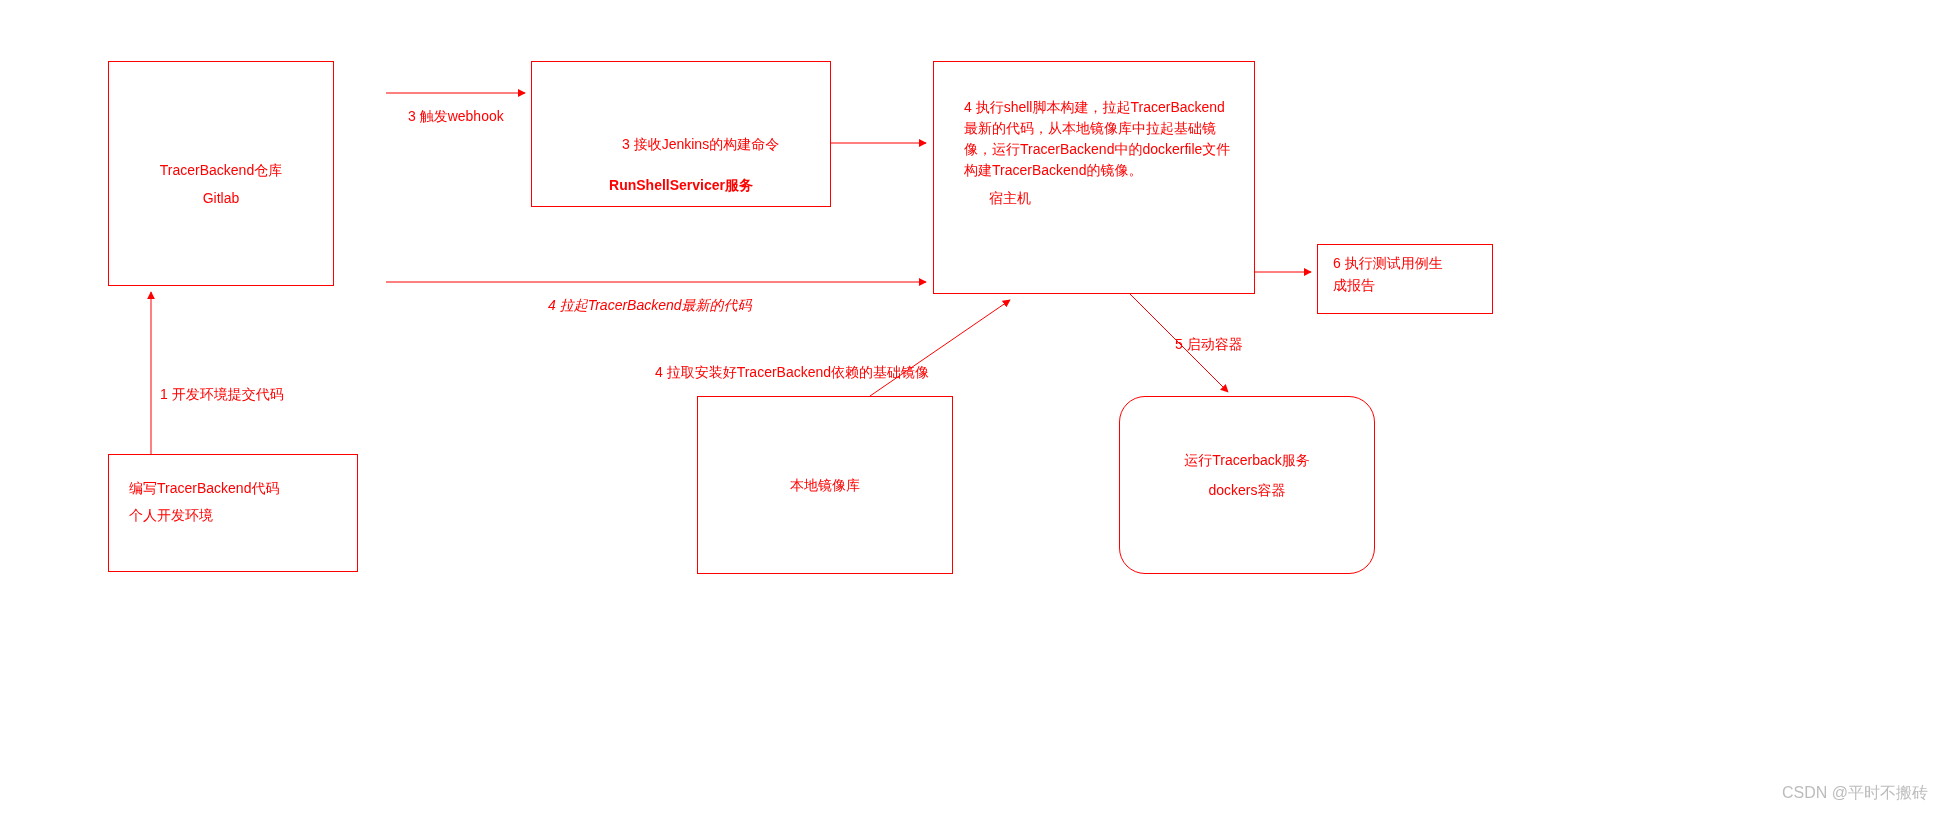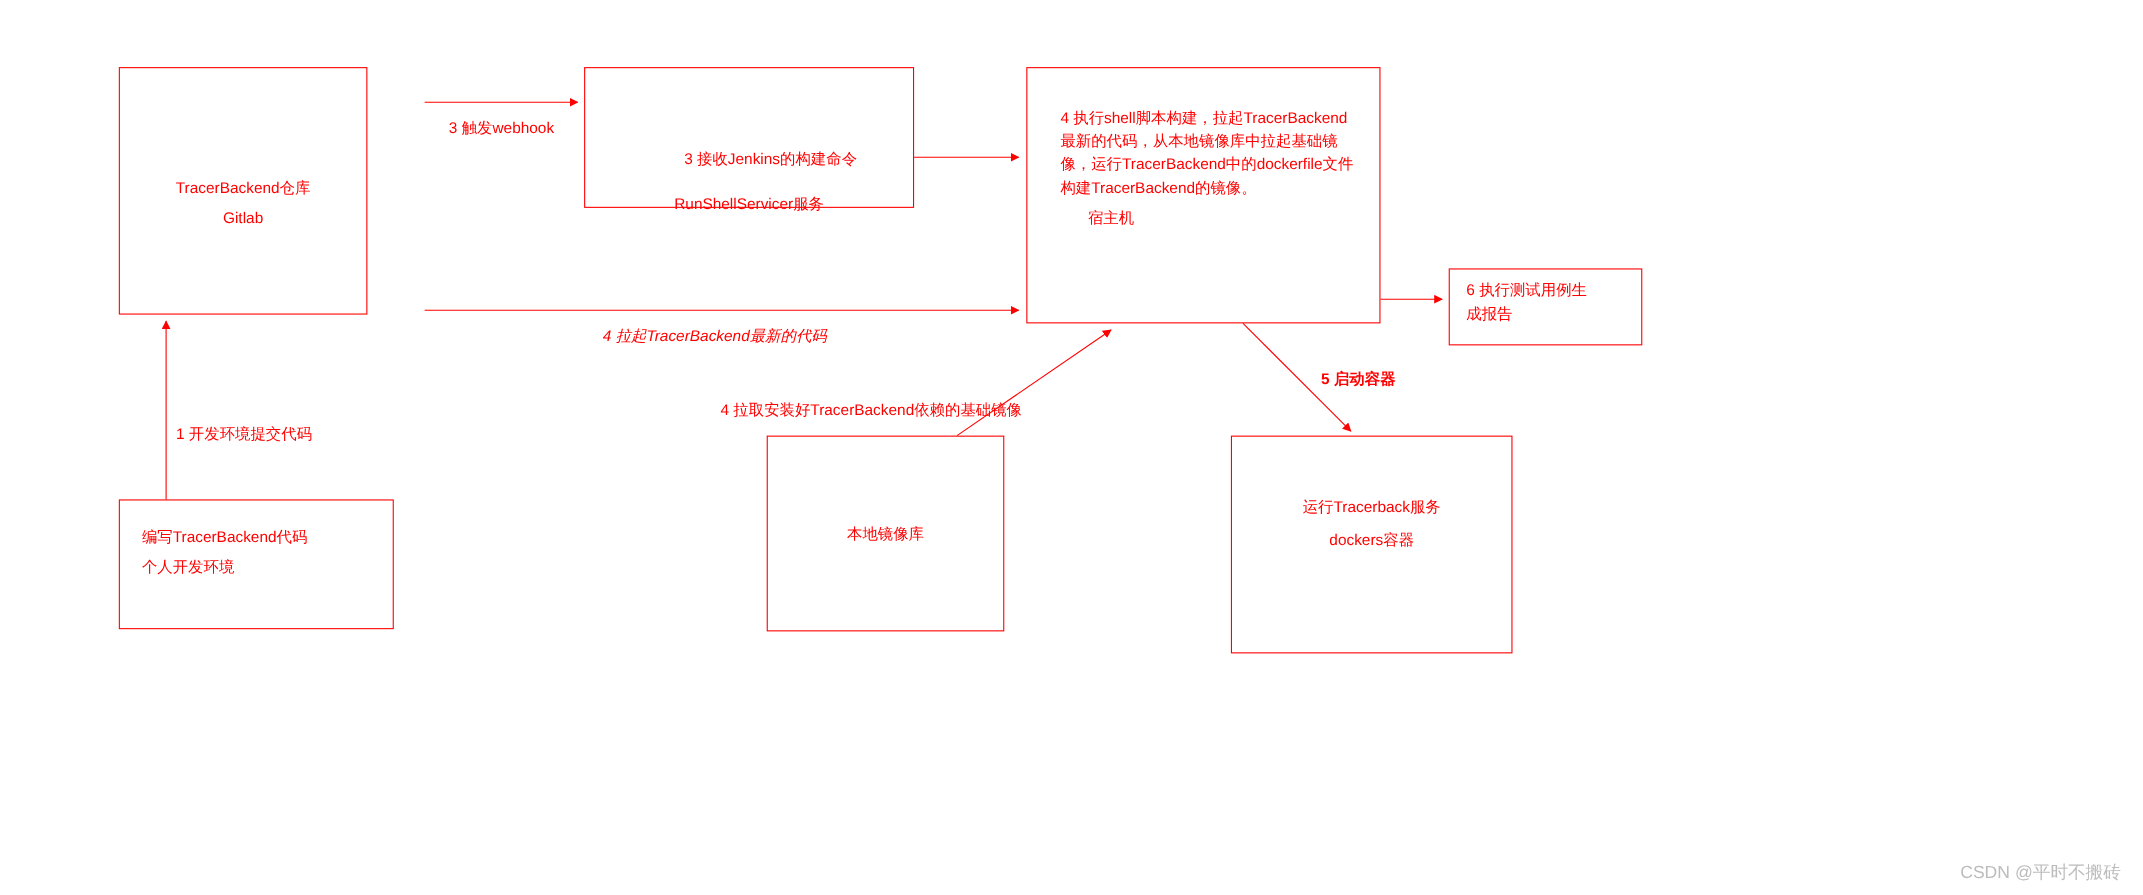--- a/index.html
+++ b/index.html
@@ -54,62 +54,62 @@
 
 <div class="box" style="left:108px; top:61px; width:226px; height:225px;">
   <div class="center-text" style="top:100px;">
     <span>TracerBackend仓库</span>
   </div>
   <div class="center-text" style="top:128px;">
     <span>Gitlab</span>
   </div>
 </div>
 
-<div class="box" style="left:531px; top:61px; width:300px; height:128px;">
+<div class="box" style="left:531px; top:61px; width:300px; height:146px;font-weight:bold;">
   <div class="center-text" style="top:115px;">
     <span>RunShellServicer服务</span>
   </div>
 </div>
 
 <div class="box" style="left:933px; top:61px; width:322px; height:233px;">
   <div class="multiline" style="left:30px; top:35px; width:270px; white-space: normal;">4 执行shell脚本构建，拉起TracerBackend最新的代码，从本地镜像库中拉起基础镜像，运行TracerBackend中的dockerfile文件构建TracerBackend的镜像。</div>
   <div class="label" style="left:30px; top:128px;margin-left:25px;">宿主机</div>
 </div>
 
 <div class="box" style="left:108px; top:454px; width:250px; height:118px;">
   <div class="label" style="left:20px; top:25px;">编写TracerBackend代码</div>
   <div class="label" style="left:20px; top:52px;">个人开发环境</div>
 </div>
 
-<div class="box" style="left:697px; top:396px; width:216px; height:178px;">
+<div class="box" style="left:697px; top:396px; width:256px; height:178px;">
   <div class="center-text" style="top:80px;">
     <span>本地镜像库</span>
   </div>
 </div>
 
-<div class="box" style="left:1119px; top:396px; width:256px; height:198px;">
+<div class="box" style="left:1119px; top:396px; width:256px; height:178px;border-radius:26px;">
   <div class="center-text" style="top:55px;">
     <span>运行Tracerback服务</span>
   </div>
   <div class="center-text" style="top:85px;">
     <span>dockers容器</span>
   </div>
 </div>
 
 <div class="box" style="left:1317px; top:244px; width:176px; height:70px;">
   <div class="label" style="left:15px; top:10px;">6 执行测试用例生</div>
   <div class="label" style="left:15px; top:32px;">成报告</div>
 </div>
 
 <span class="label" style="left:160px; top:386px;">1 开发环境提交代码</span>
 <span class="label" style="left:408px; top:108px;">3 触发webhook</span>
 <span class="label" style="left:622px; top:136px;">3 接收Jenkins的构建命令</span>
 <span class="label" style="left:548px; top:297px;font-style:italic;">4 拉起TracerBackend最新的代码</span>
 <span class="label" style="left:655px; top:364px;">4 拉取安装好TracerBackend依赖的基础镜像</span>
-<span class="label" style="left:1201px; top:336px;font-weight:bold;">5 启动容器</span>
+<span class="label" style="left:1175px; top:336px;">5 启动容器</span>
 
 <svg class="overlay" width="1948" height="814">
   <defs>
     <marker id="arr" viewBox="0 0 10 10" refX="9" refY="5" markerWidth="8" markerHeight="8" orient="auto-start-reverse">
       <path d="M 0 0 L 10 5 L 0 10 z" fill="#ff0000"></path>
     </marker>
   </defs>
 
   <line x1="151" y1="454" x2="151" y2="292" stroke="#ff0000" stroke-width="1" marker-end="url(#arr)"></line>
 

